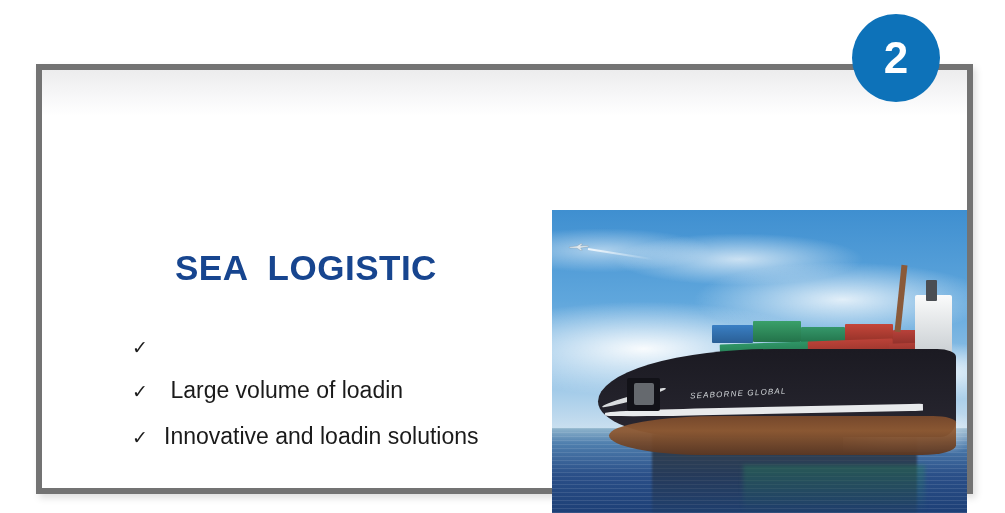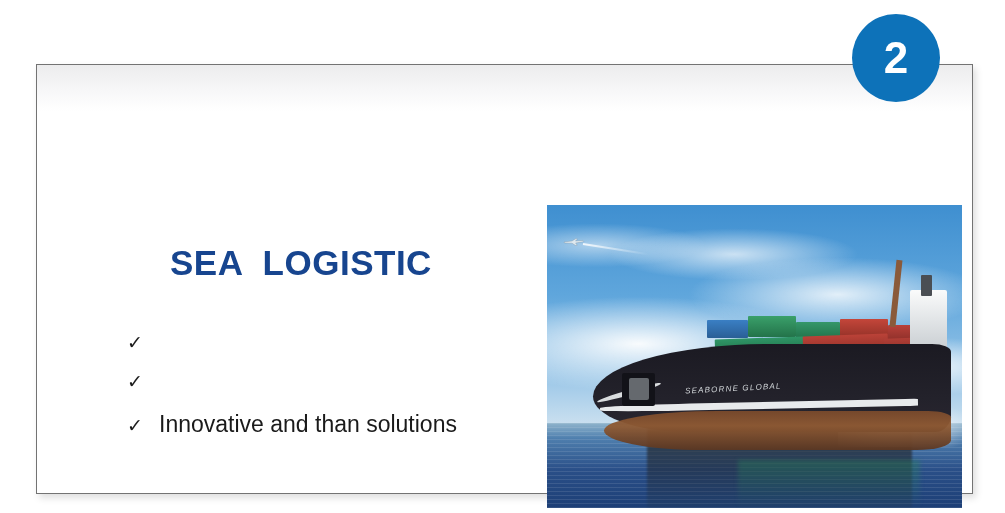--- a/index.html
+++ b/index.html
@@ -7,21 +7,21 @@
     width:1005px;height:513px;background:#ffffff;
     font-family:"Liberation Sans", sans-serif;
     overflow:hidden;position:relative;
   }
   .slide{position:absolute;inset:0;}
 
   
   .card{
     position:absolute;left:36px;top:64px;width:937px;height:430px;
     background:#ffffff;
-    border:1px solid #737373;
+    border:6px solid #737373;
     box-sizing:border-box;
     box-shadow:3px 4px 7px rgba(0,0,0,0.13);
   }
   .card-sheen{
     position:absolute;left:0;top:0;right:0;height:46px;
     background:linear-gradient(to bottom,#ececed 0%,#f7f7f8 55%,#ffffff 100%);
     pointer-events:none;
   }
 
   
@@ -168,25 +168,26 @@
     <div class="title">SEA  LOGISTIC</div>
 
     <div class="bullets">
 
       <div class="bullet">
         <span class="check">✓</span>
       </div>
 
       <div class="bullet">
         <span class="check">✓</span>
+        <span class="btext"> Large volume of loadin</span>
       </div>
 
       <div class="bullet">
         <span class="check">✓</span>
-        <span class="btext">Innovative and than solutions</span>
+        <span class="btext">Innovative and loadin solutions</span>
       </div>
 
     </div>
 
     <div class="photo">
 
       <div class="sky"></div>
 
       <svg class="plane" viewBox="0 0 22 8">
         <path d="M1 4 L9 3 L13 0.6 L14.5 1 L12.5 3 L20 2.4 L21 3.6 L12.6 5 L14.2 7.2 L12.8 7.6 L9 5.2 L1.6 5 Z" fill="#dfe9ef" stroke="#6f8694" stroke-width="0.3"></path>

